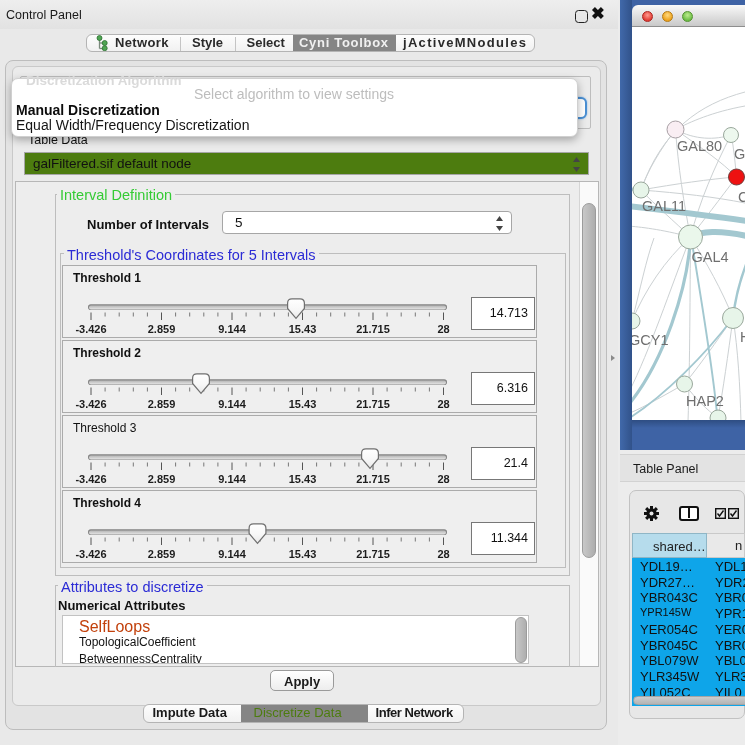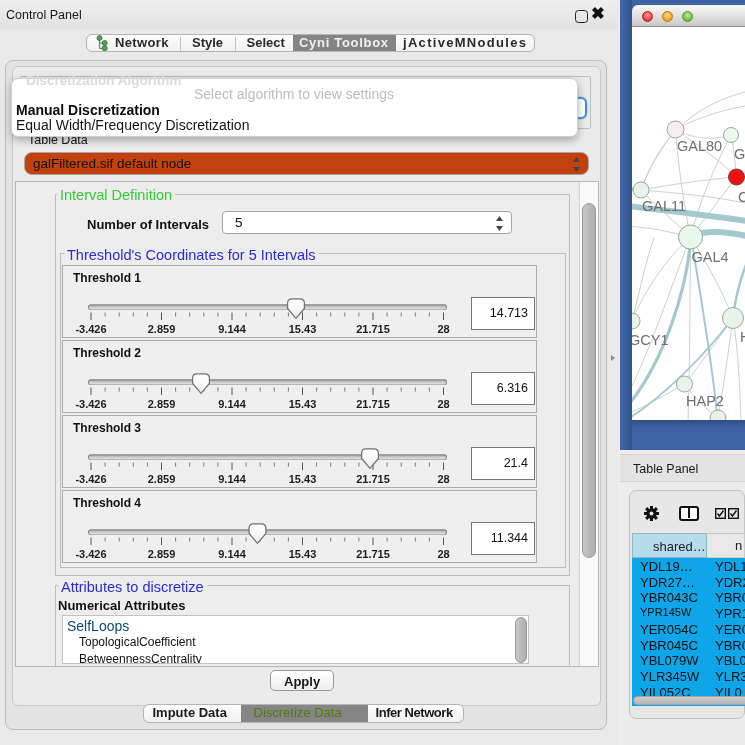--- a/index.html
+++ b/index.html
@@ -40,21 +40,21 @@
 <div class="abs" style="left:556px;top:97px;width:31px;height:22px;background:#fff;border:2px solid #4a8fd3;border-radius:6px;box-shadow:0 0 2px #7fb3e8"></div>
 
 <div class="abs" style="left:28px;top:133px;font-size:12.5px;color:#111">Table Data</div>
 
 <div class="abs" style="left:11px;top:78px;width:567px;height:59px;background:#fff;border:1px solid #d0d0d0;border-radius:7px;box-shadow:0 3px 9px rgba(0,0,0,0.30)"></div>
 <div class="abs" style="left:26px;top:73px;font-size:13.5px;font-weight:bold;color:#dadada">Discretization Algorithm</div>
 <div class="abs" style="left:194px;top:86px;font-size:14px;color:#bdbdbd">Select algorithm to view settings</div>
 <div class="abs" style="left:16px;top:102px;font-size:14px;font-weight:bold;color:#0c0c0c">Manual Discretization</div>
 <div class="abs" style="left:16px;top:116.5px;font-size:14px;color:#151515">Equal Width/Frequency Discretization</div>
 
-<div class="abs" style="left:24px;top:152px;width:565px;height:23px;background:#c2410c;border:1px solid #a6a6a6;border-radius:8px">
+<div class="abs" style="left:24px;top:152px;width:565px;height:23px;background:#4d7c0f;border:1px solid #a6a6a6;border-radius:0">
   <div class="abs" style="left:8px;top:3px;font-size:13.5px;color:#111">galFiltered.sif default node</div>
   <svg class="abs" style="right:7px;top:4px" width="9" height="15">
       <path d="M4.5,0 L8,5 L1,5 Z" fill="#444"></path>
       <path d="M4.5,15 L8,10 L1,10 Z" fill="#444"></path>
     </svg>
 </div>
 
 <div class="abs" style="left:15px;top:181px;width:584px;height:486px;background:#ededed;border:1px solid #b7b7b7"></div>
 
 <div class="abs" style="left:579px;top:182px;width:19px;height:484px;background:#fafafa;border-left:1px solid #d5d5d5"></div>
@@ -167,21 +167,21 @@
       <text x="149.0" y="37" font-size="11" font-weight="bold" fill="#1d1d1d" text-anchor="middle" font-family="Liberation Sans, sans-serif">9.144</text>
       <text x="219.5" y="37" font-size="11" font-weight="bold" fill="#1d1d1d" text-anchor="middle" font-family="Liberation Sans, sans-serif">15.43</text>
       <text x="290.0" y="37" font-size="11" font-weight="bold" fill="#1d1d1d" text-anchor="middle" font-family="Liberation Sans, sans-serif">21.715</text>
       <text x="360.5" y="37" font-size="11" font-weight="bold" fill="#1d1d1d" text-anchor="middle" font-family="Liberation Sans, sans-serif">28</text>
       <path d="M109.6,7.2 Q109.6,2.8 114.0,2.8 L122.0,2.8 Q126.4,2.8 126.4,7.2 L126.4,12.5 L118.0,22.4 L109.6,12.5 Z" fill="url(#thm)" stroke="#6f6f6f" stroke-width="1.2"></path>
     </svg>
  <div style="position:absolute;left:408px;top:31px;width:64px;height:33px;background:#fff;border:1px solid #777;box-sizing:border-box;font-size:12.5px;color:#111;text-align:right;line-height:31px;padding-right:6px">6.316</div>
 </div>
 
 <div style="position:absolute;left:62px;top:415px;width:475px;height:73px;border:1px solid #ababab;background:#efefef;box-sizing:border-box">
- <div style="position:absolute;left:10px;top:4.5px;font-size:12px;font-weight:bold;color:#111">Threshold 3</div>
+ <div style="position:absolute;left:10px;top:4.5px;font-size:12px;font-weight:normal;color:#111">Threshold 3</div>
  <svg width="380" height="42" style="position:absolute;left:20px;top:30px;overflow:visible">
       <rect x="5" y="8.2" width="359" height="5.8" rx="2.8" fill="#848484"></rect>
       <rect x="6" y="9.6" width="357" height="4" rx="2" fill="url(#trk)"></rect>
       <line x1="8.0" y1="16.5" x2="8.0" y2="24" stroke="#555" stroke-width="1"></line>
       <line x1="22.1" y1="16.5" x2="22.1" y2="20.5" stroke="#777" stroke-width="1"></line>
       <line x1="36.2" y1="16.5" x2="36.2" y2="20.5" stroke="#777" stroke-width="1"></line>
       <line x1="50.3" y1="16.5" x2="50.3" y2="20.5" stroke="#777" stroke-width="1"></line>
       <line x1="64.4" y1="16.5" x2="64.4" y2="20.5" stroke="#777" stroke-width="1"></line>
       <line x1="78.5" y1="16.5" x2="78.5" y2="24" stroke="#555" stroke-width="1"></line>
       <line x1="92.6" y1="16.5" x2="92.6" y2="20.5" stroke="#777" stroke-width="1"></line>
@@ -254,21 +254,21 @@
       <text x="360.5" y="37" font-size="11" font-weight="bold" fill="#1d1d1d" text-anchor="middle" font-family="Liberation Sans, sans-serif">28</text>
       <path d="M166.1,7.2 Q166.1,2.8 170.5,2.8 L178.5,2.8 Q182.9,2.8 182.9,7.2 L182.9,12.5 L174.5,22.4 L166.1,12.5 Z" fill="url(#thm)" stroke="#6f6f6f" stroke-width="1.2"></path>
     </svg>
  <div style="position:absolute;left:408px;top:31px;width:64px;height:33px;background:#fff;border:1px solid #777;box-sizing:border-box;font-size:12.5px;color:#111;text-align:right;line-height:31px;padding-right:6px">11.344</div>
 </div>
 
 <div class="abs" style="left:55px;top:585px;width:515px;height:82px;border:1px solid #bdbdbd;border-bottom:none"></div>
 <div class="abs" style="left:58px;top:578.5px;font-size:14.5px;color:#2b2bd5;background:#ededed;padding:0 3px">Attributes to discretize</div>
 <div class="abs" style="left:58px;top:598px;font-size:13px;font-weight:bold;color:#111">Numerical Attributes</div>
 <div class="abs" style="left:62px;top:615px;width:467px;height:49px;background:#fff;border:1px solid #c2c2c2;overflow:hidden">
-  <div class="abs" style="left:4px;top:2px;font-size:14px;color:#0c4a6e">SelfLoops</div>
+  <div class="abs" style="left:16px;top:2px;font-size:16px;color:#c2410c">SelfLoops</div>
   <div class="abs" style="left:16px;top:19px;font-size:12px;color:#111">TopologicalCoefficient</div>
   <div class="abs" style="left:16px;top:36px;font-size:12px;color:#111">BetweennessCentrality</div>
   <div class="abs" style="left:452px;top:1px;width:12px;height:46px;background:linear-gradient(90deg,#c8c8c8,#aeaeae);border:1px solid #9b9b9b;border-radius:6px"></div>
 </div>
 
 <div class="abs" style="left:270px;top:670px;width:64px;height:21px;background:linear-gradient(#ffffff,#ededed);border:1px solid #9a9a9a;border-radius:5px"></div>
 <div class="abs" style="left:284px;top:674px;font-size:13px;font-weight:bold;color:#1a1a1a">Apply</div>
 
 <div class="abs" style="left:143px;top:704px;width:321px;height:19px;background:linear-gradient(#fdfdfd,#f1f1f1);border:1px solid #b4b4b4;border-radius:6px;overflow:hidden">
   <div class="abs" style="left:97px;top:0;width:127px;height:19px;background:#858585"></div>

